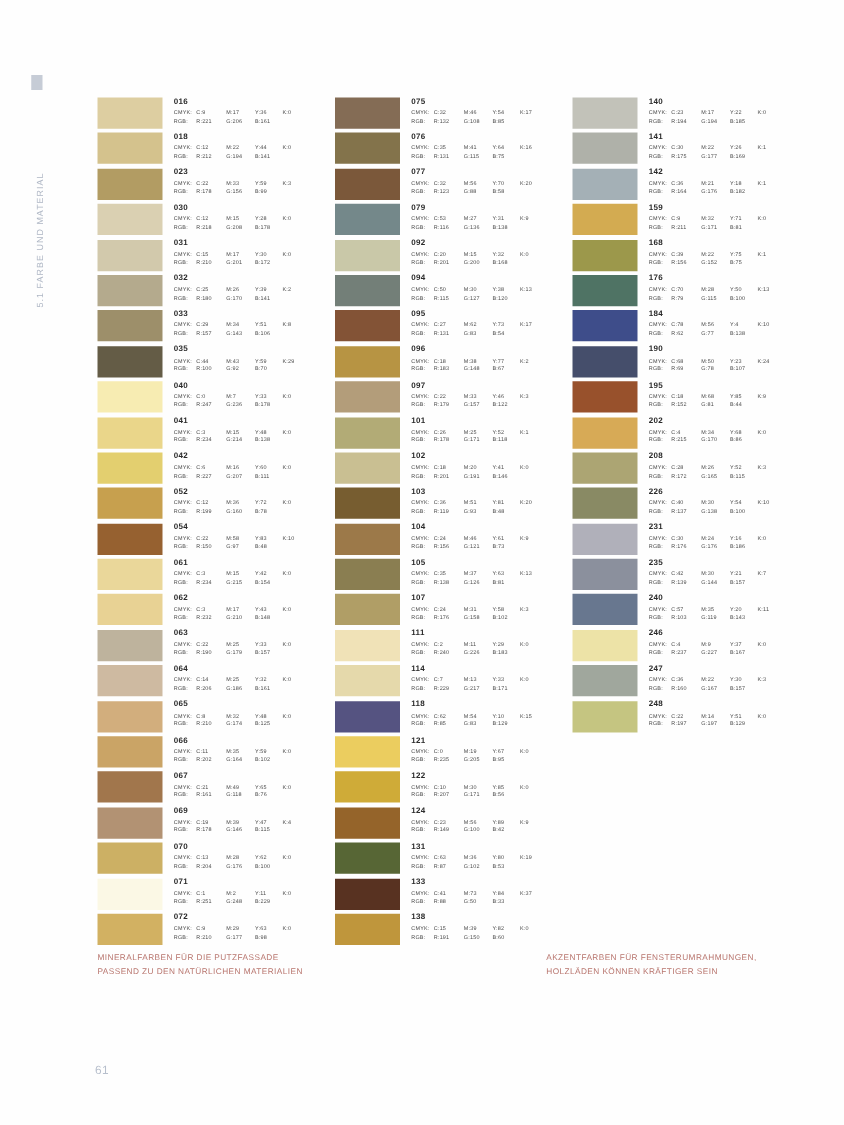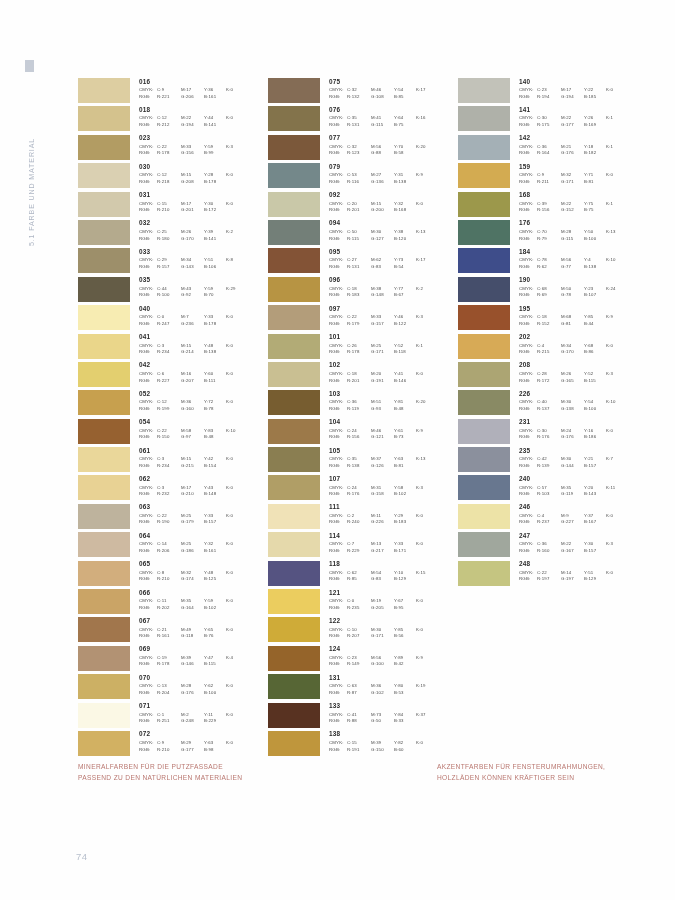--- a/index.html
+++ b/index.html
@@ -1405,15 +1405,15 @@
           </div>
         </div>
       </div>
     </div>
 
   <div class="caption" id="caption-left">MINERALFARBEN FÜR DIE PUTZFASSADE
 PASSEND ZU DEN NATÜRLICHEN MATERIALIEN</div>
   <div class="caption" id="caption-right">AKZENTFARBEN FÜR FENSTERUMRAHMUNGEN,
 HOLZLÄDEN KÖNNEN KRÄFTIGER SEIN</div>
 
-  <div id="page-number">74</div>
+  <div id="page-number">61</div>
 
 </div>
 
 </body></html>

